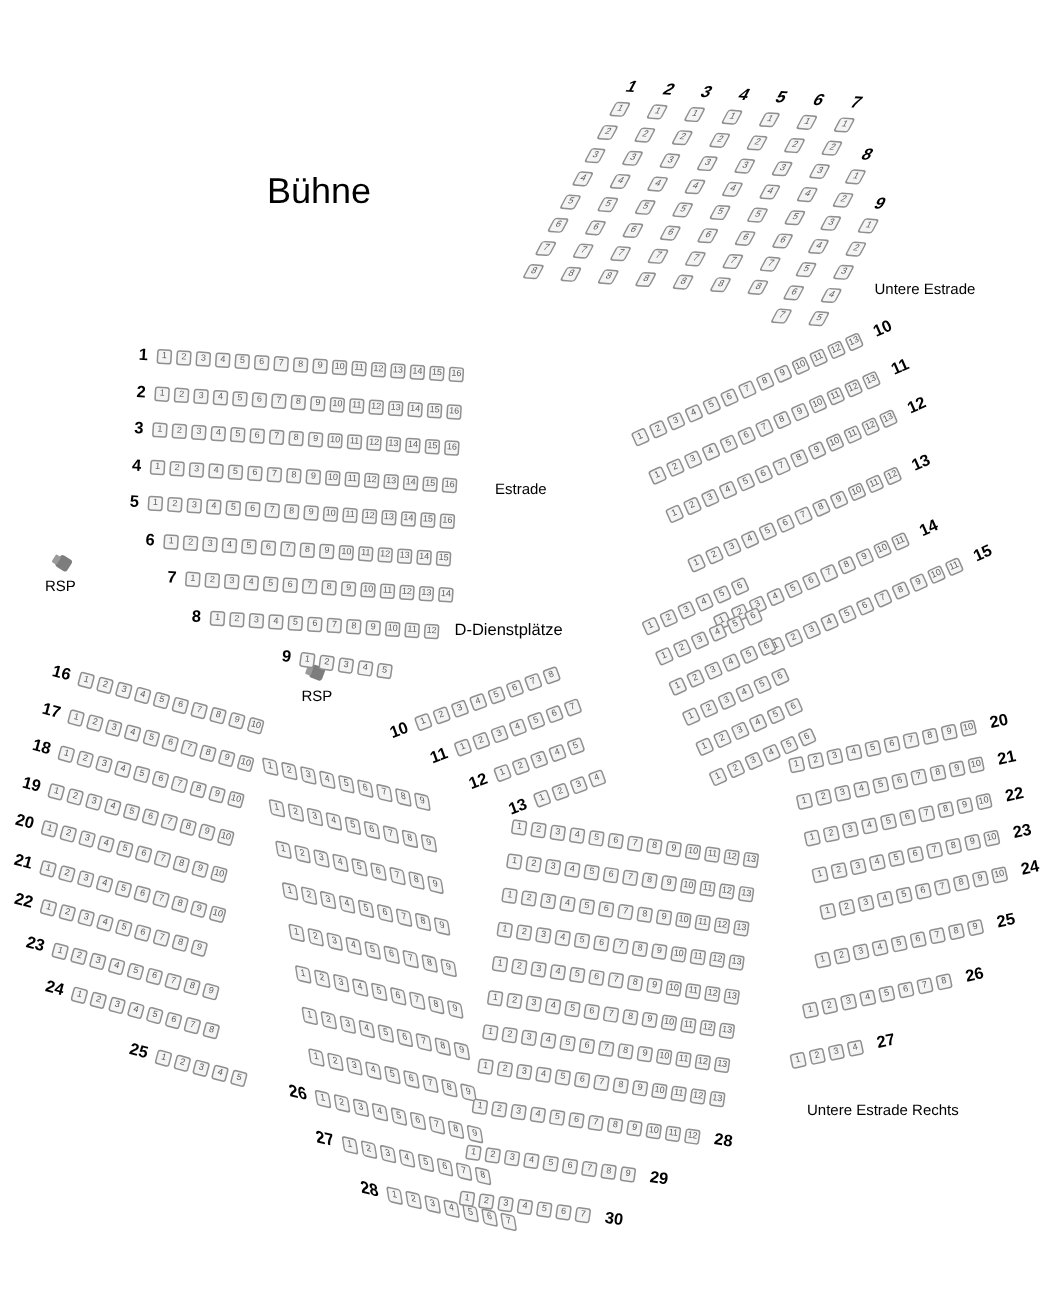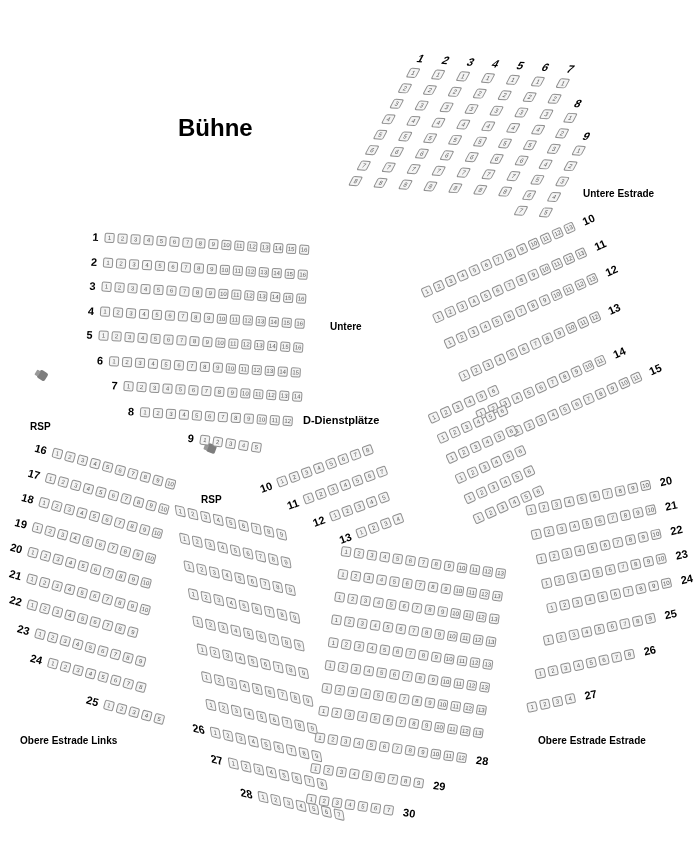--- a/index.html
+++ b/index.html
@@ -16,39 +16,38 @@
     background:var(--seat-bg,#f4f4f4); color:var(--seat-text,#5a5a5a);
     font-size:6px; line-height:8px; text-align:center; overflow:hidden;
   }
   .v .seat { margin:3px 0; }
   .row-label {
     flex:0 0 auto; font-weight:bold; font-size:11px; color:#000;
     min-width:16px; text-align:right; margin:0 3px; line-height:12px;
   }
   .v .row-label { text-align:center; margin:0 0 1px 0; }
 
-  .sec-label { position:absolute; font-weight:bold; color:#000; white-space:nowrap; }
+  .sec-label { position:absolute; font-weight:normal; color:#000; white-space:nowrap; }
   .sec-label.xl { font-size:24px; }
   .sec-label.lg { font-size:10px; }
   .sec-label.sm { font-size:11px;text-align:center; }
-  .sec-label.xs { font-size:10px;margin-top:35px; }
+  .sec-label.xs { font-size:10px; }
 
   .rsp-icon { position:absolute; width:9px; height:9px; background:#7d7d7d; border-radius:2px; }
   .rsp-icon:after { content:""; position:absolute; left:-3px; top:2px; width:4px; height:6px; background:#9a9a9a; border-radius:1px; }
 </style>
 </head>
 <body>
 
 <div id="canvas">
   <div class="sec-label xl" style="left:178px; top:114px;">Bühne</div>
   <div class="sec-label lg" style="left:583px; top:188px;">Untere Estrade</div>
-  <div class="sec-label lg" style="left:330px; top:321px;">Untere</div>
+  <div class="sec-label lg" style="left:330px; top:321px;">Estrade</div>
   <div class="sec-label sm" style="left:303px; top:414px;">D-Dienstplätze</div>
-  <div class="sec-label lg" style="left:20px; top:735px;">Obere Estrade Links</div>
-  <div class="sec-label lg" style="left:538px; top:735px;">Obere Estrade Estrade</div>
+  <div class="sec-label lg" style="left:538px; top:735px;">Untere Estrade Rechts</div>
 
   <span class="rsp-icon" style="left:38px; top:371px; transform:rotate(32deg);"></span>
   <div class="sec-label xs" style="left:30px; top:386px;">RSP</div>
 
   <span class="rsp-icon" style="left:207px; top:444px; transform:rotate(20deg);"></span>
   <div class="sec-label xs" style="left:201px; top:459px;">RSP</div>
 <div class="blk" style="left: 80px; top: 230px; transform: rotate(3.5deg);">
       <div class="seat-row" style="top: 0px; left: 0px;">
         <span class="row-label">1</span>
         <span class="seat">1</span>

